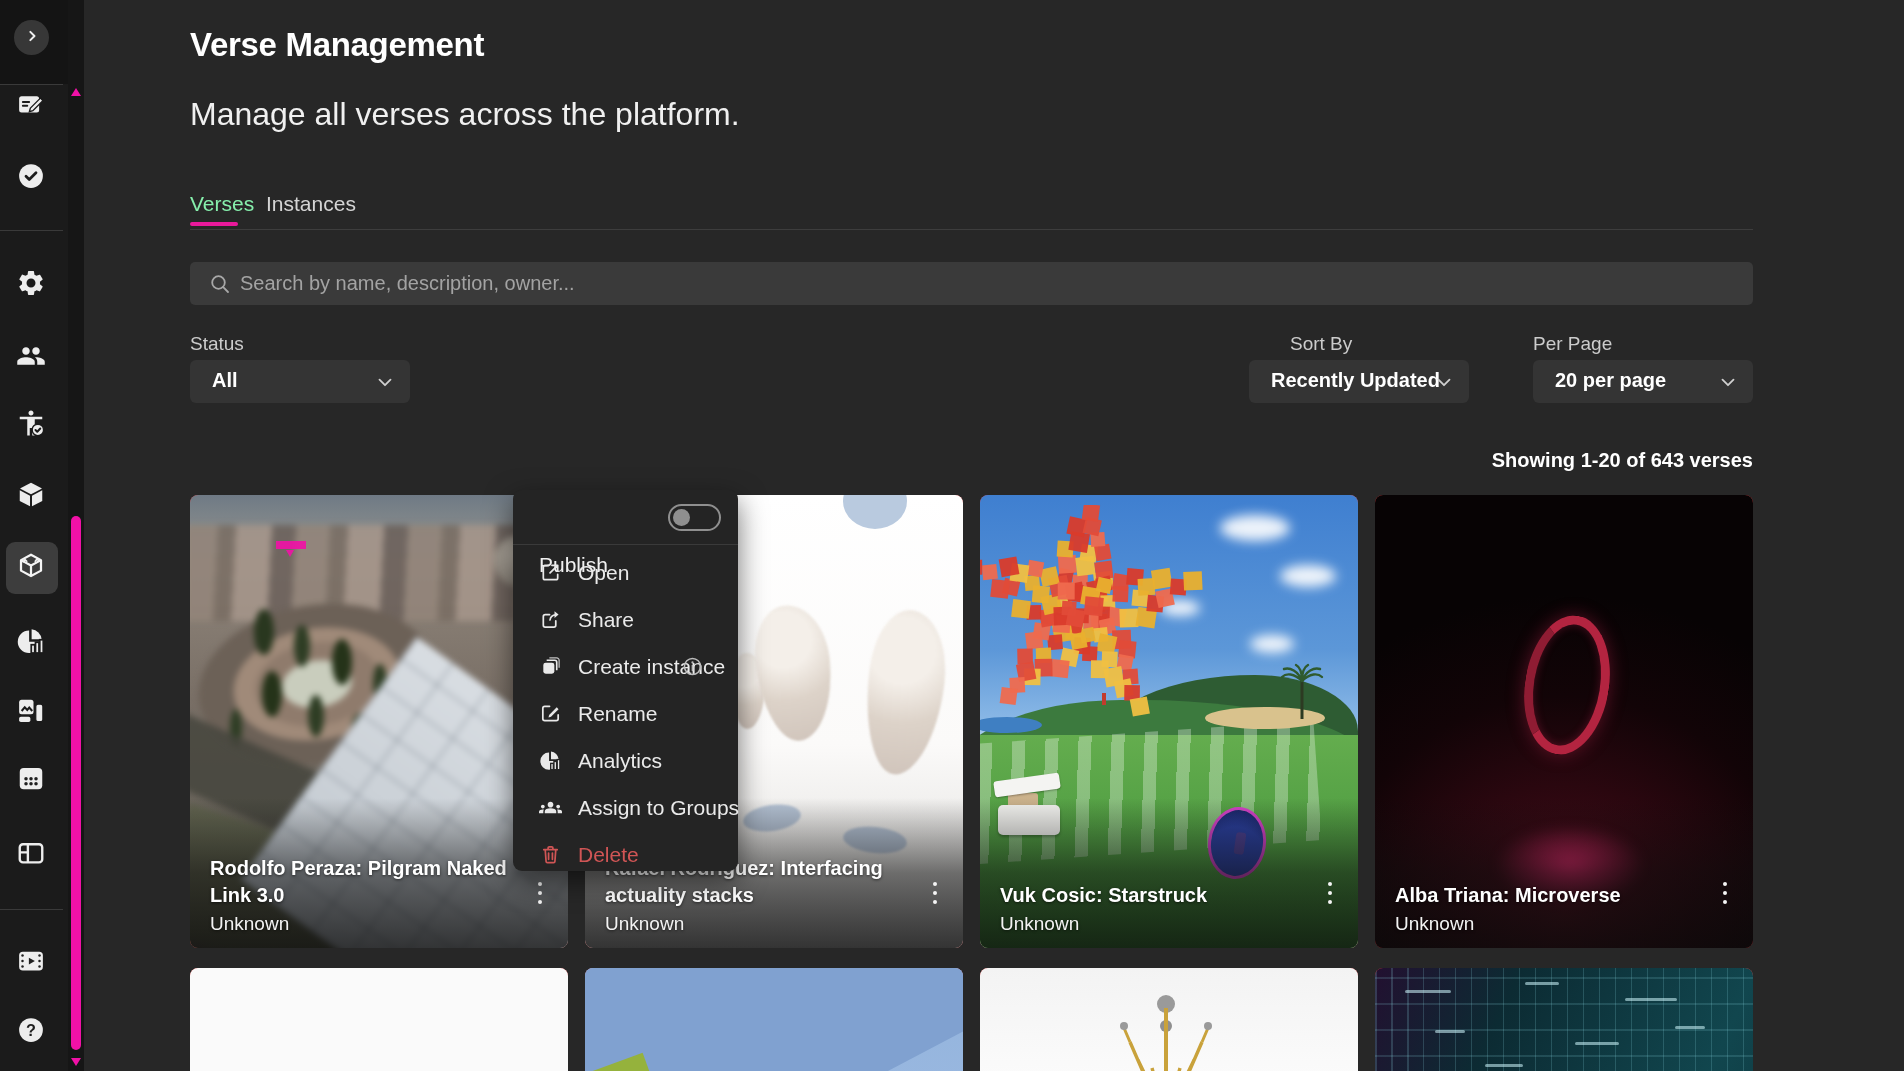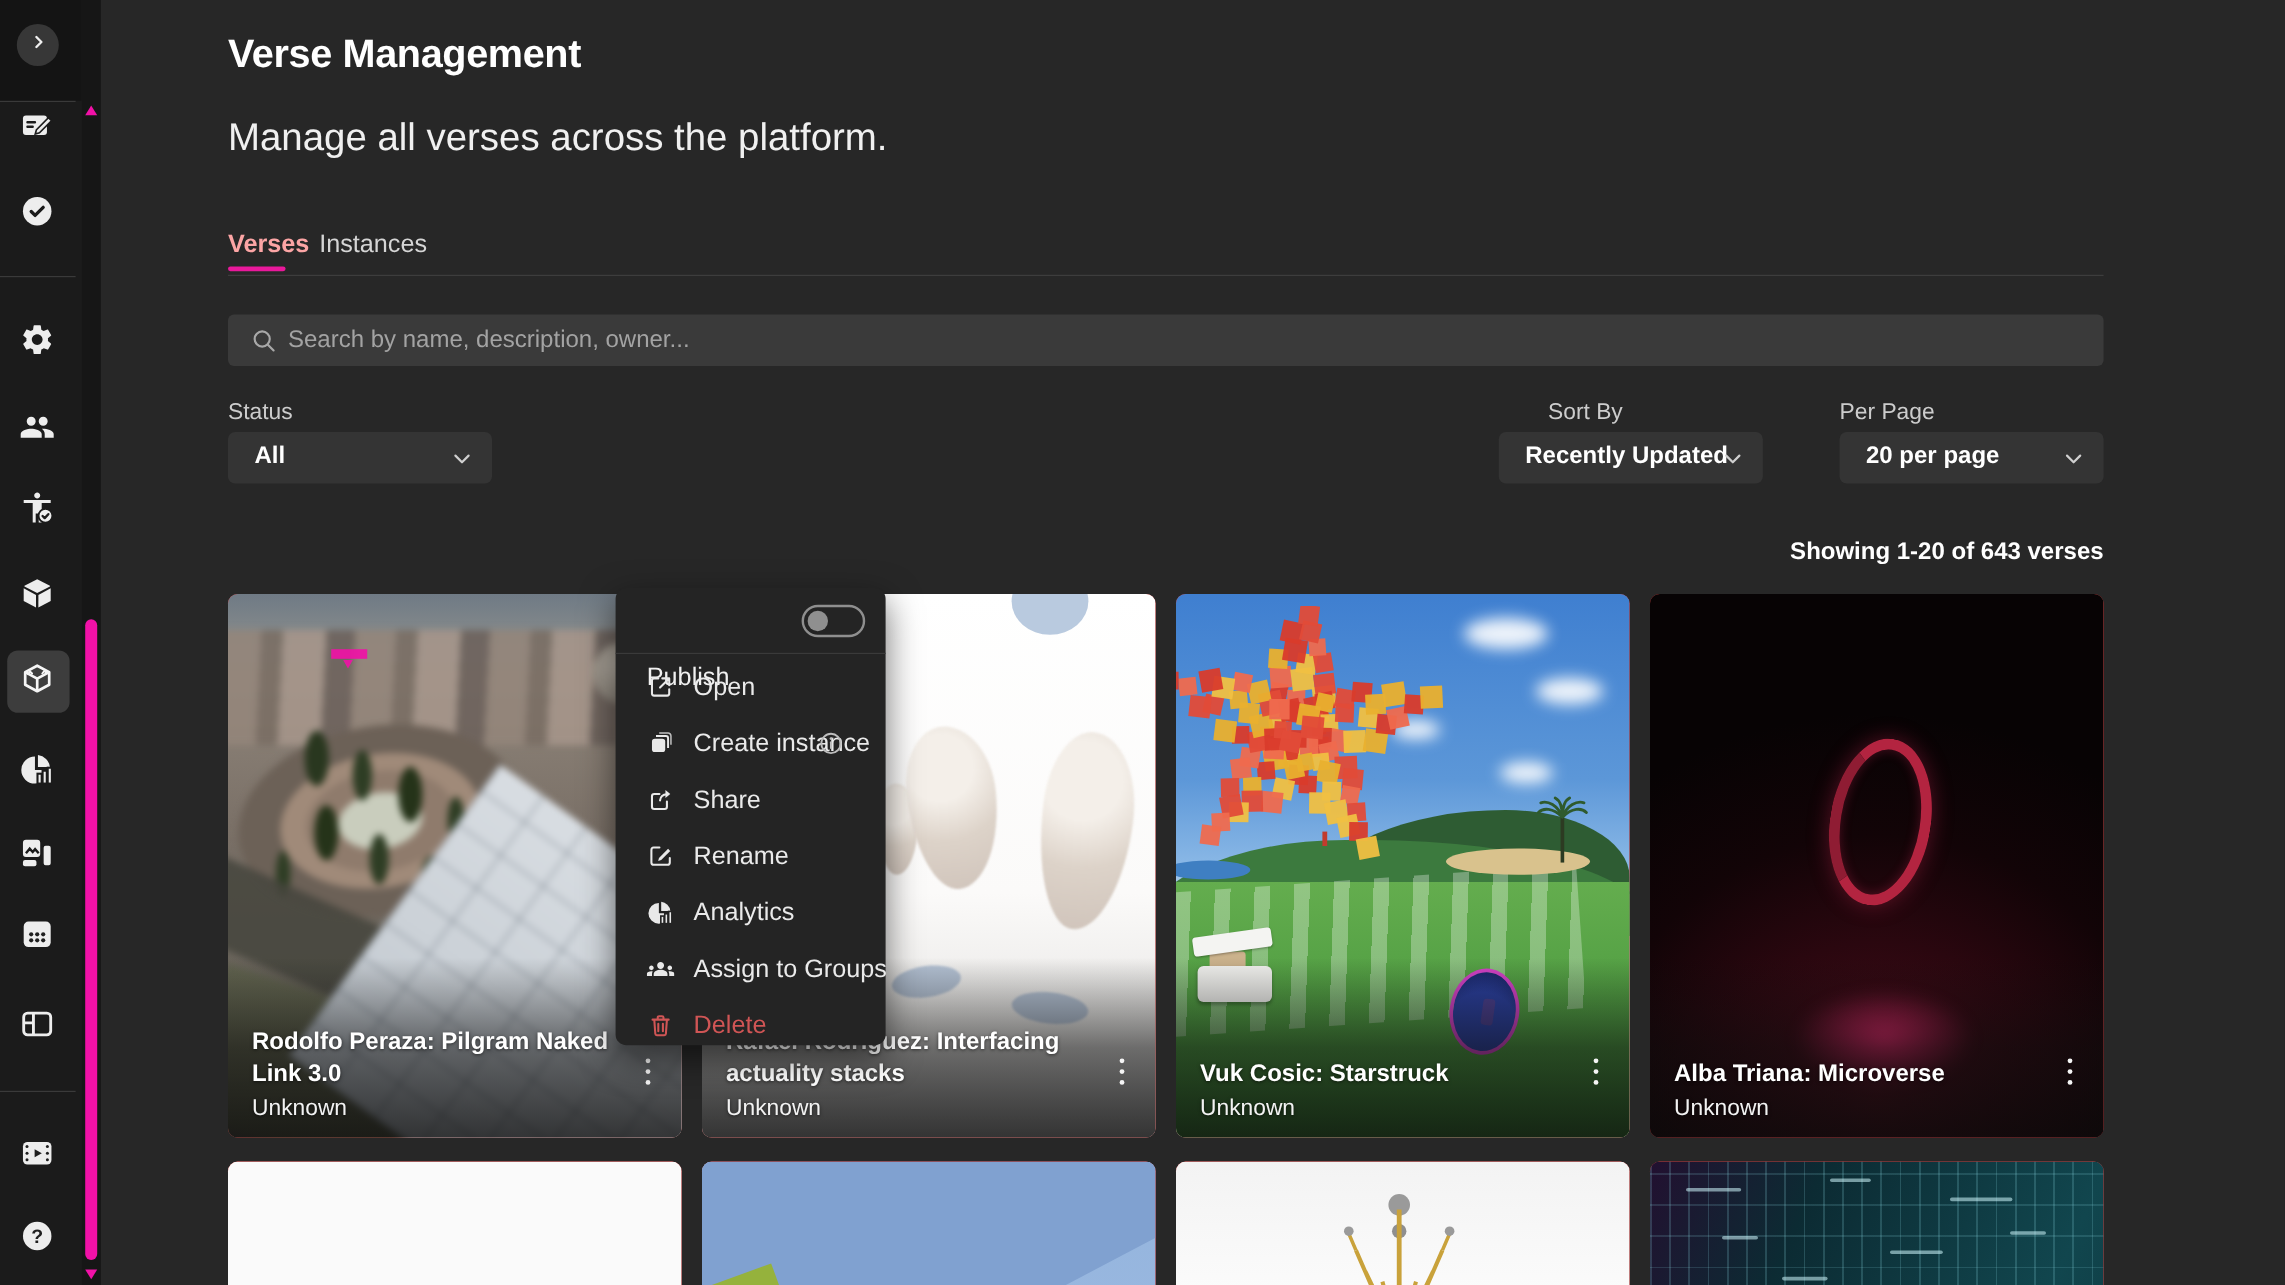--- a/index.html
+++ b/index.html
@@ -23,21 +23,21 @@
     border-left:5px solid transparent; border-right:5px solid transparent; border-bottom:8px solid #f111a7; }
   .scroll-thumb { position:absolute; left:3px; top:516px; width:10px; height:534px; border-radius:5px; background:#f111a7; }
   .scroll-down { position:absolute; left:3px; top:1058px; width:0; height:0;
     border-left:5px solid transparent; border-right:5px solid transparent; border-top:8px solid #f111a7; }
 
   
   .page-title { position:absolute; left:190px; top:26px; font-size:33px; font-weight:bold; color:#ffffff; letter-spacing:-0.3px; }
   .page-sub { position:absolute; left:190px; top:96px; font-size:32px; color:#f0f0f0; }
 
   .tab { position:absolute; top:192px; font-size:21px; cursor:pointer; }
-  .tab-active { color:#fca5a5; font-weight:bold; }
+  .tab-active { color:#86efac; font-weight:normal; }
   .tab-idle { color:#d5d5d5; }
   .tab-underline { position:absolute; left:190px; top:222px; width:48px; height:4px; border-radius:2px; background:#e9199b; }
   .tab-divider { position:absolute; left:190px; top:229px; width:1563px; height:1px; background:#3d3d3d; }
 
   
   .search-bar { position:absolute; left:190px; top:262px; width:1563px; height:43px; background:#3a3a3a; border-radius:5px; }
   .search-bar svg { position:absolute; left:18px; top:10px; }
   .search-input { position:absolute; left:50px; top:0; width:1480px; height:43px; background:transparent; border:none; outline:none;
     color:#e8e8e8; font-size:20px; font-family:"Liberation Sans", sans-serif; }
   .search-input::placeholder { color:#a3a3a3; }
@@ -615,39 +615,39 @@
     <div class="ctx-item">
       <svg viewBox="0 0 24 24">
           <path d="M10 4.5H6.3C5.1 4.5 4.5 5.1 4.5 6.3v11.4c0 1.2.6 1.8 1.8 1.8h11.4c1.2 0 1.8-.6 1.8-1.8V14" fill="none" stroke="#e9e9e9" stroke-width="1.8" stroke-linecap="round"></path>
           <path d="M13.5 4.5h6v6M19 5l-7.5 7.5" fill="none" stroke="#e9e9e9" stroke-width="1.8" stroke-linecap="round" stroke-linejoin="round"></path>
         </svg>
       <span>Open</span>
     </div>
 
     <div class="ctx-item">
       <svg viewBox="0 0 24 24">
+          <path d="M11 7H6.5C5.1 7 4.5 7.6 4.5 9v9c0 1.4.6 2 2 2h9c1.4 0 2-.6 2-2v-4.5" fill="none" stroke="#e9e9e9" stroke-width="1.8" stroke-linecap="round"></path>
+          <path d="M11.5 12.5c.4-3.4 2.6-5.2 6-5.4" fill="none" stroke="#e9e9e9" stroke-width="1.8" stroke-linecap="round"></path>
+          <path d="M16.2 3.4l4.2 3.5-4.2 3.5z" fill="#e9e9e9"></path>
+        </svg>
+      <span>Share</span>
+    </div>
+
+    <div class="ctx-item">
+      <svg viewBox="0 0 24 24">
           <rect x="4.5" y="8" width="11.5" height="11.5" rx="2.5" fill="#e9e9e9"></rect>
           <path d="M8 5.5h8.5a2 2 0 0 1 2 2V16" fill="none" stroke="#e9e9e9" stroke-width="1.7"></path>
           <path d="M10.8 3h7.7A2.5 2.5 0 0 1 21 5.5v7.7" fill="none" stroke="#e9e9e9" stroke-width="1.3" opacity=".8"></path>
         </svg>
       <span>Create instance</span>
       <svg class="ctx-info" width="21" height="21" viewBox="0 0 24 24">
           <circle cx="12" cy="12" r="8.4" fill="none" stroke="#bdbdbd" stroke-width="1.6"></circle>
           <path d="M12 11v5" stroke="#bdbdbd" stroke-width="1.8" stroke-linecap="round"></path>
           <circle cx="12" cy="7.8" r="1.2" fill="#bdbdbd"></circle>
         </svg>
-    </div>
-
-    <div class="ctx-item">
-      <svg viewBox="0 0 24 24">
-          <path d="M11 7H6.5C5.1 7 4.5 7.6 4.5 9v9c0 1.4.6 2 2 2h9c1.4 0 2-.6 2-2v-4.5" fill="none" stroke="#e9e9e9" stroke-width="1.8" stroke-linecap="round"></path>
-          <path d="M11.5 12.5c.4-3.4 2.6-5.2 6-5.4" fill="none" stroke="#e9e9e9" stroke-width="1.8" stroke-linecap="round"></path>
-          <path d="M16.2 3.4l4.2 3.5-4.2 3.5z" fill="#e9e9e9"></path>
-        </svg>
-      <span>Share</span>
     </div>
 
     <div class="ctx-item">
       <svg viewBox="0 0 24 24">
           <path d="M20 13.5v4c0 1.4-.6 2-2 2H6c-1.4 0-2-.6-2-2v-11c0-1.4.6-2 2-2h5" fill="none" stroke="#e9e9e9" stroke-width="1.8" stroke-linecap="round"></path>
           <path d="M12.5 15.4 20.4 7.5l-1.9-1.9-7.9 7.9-.7 2.6z" fill="#e9e9e9"></path>
         </svg>
       <span>Rename</span>
     </div>
 

